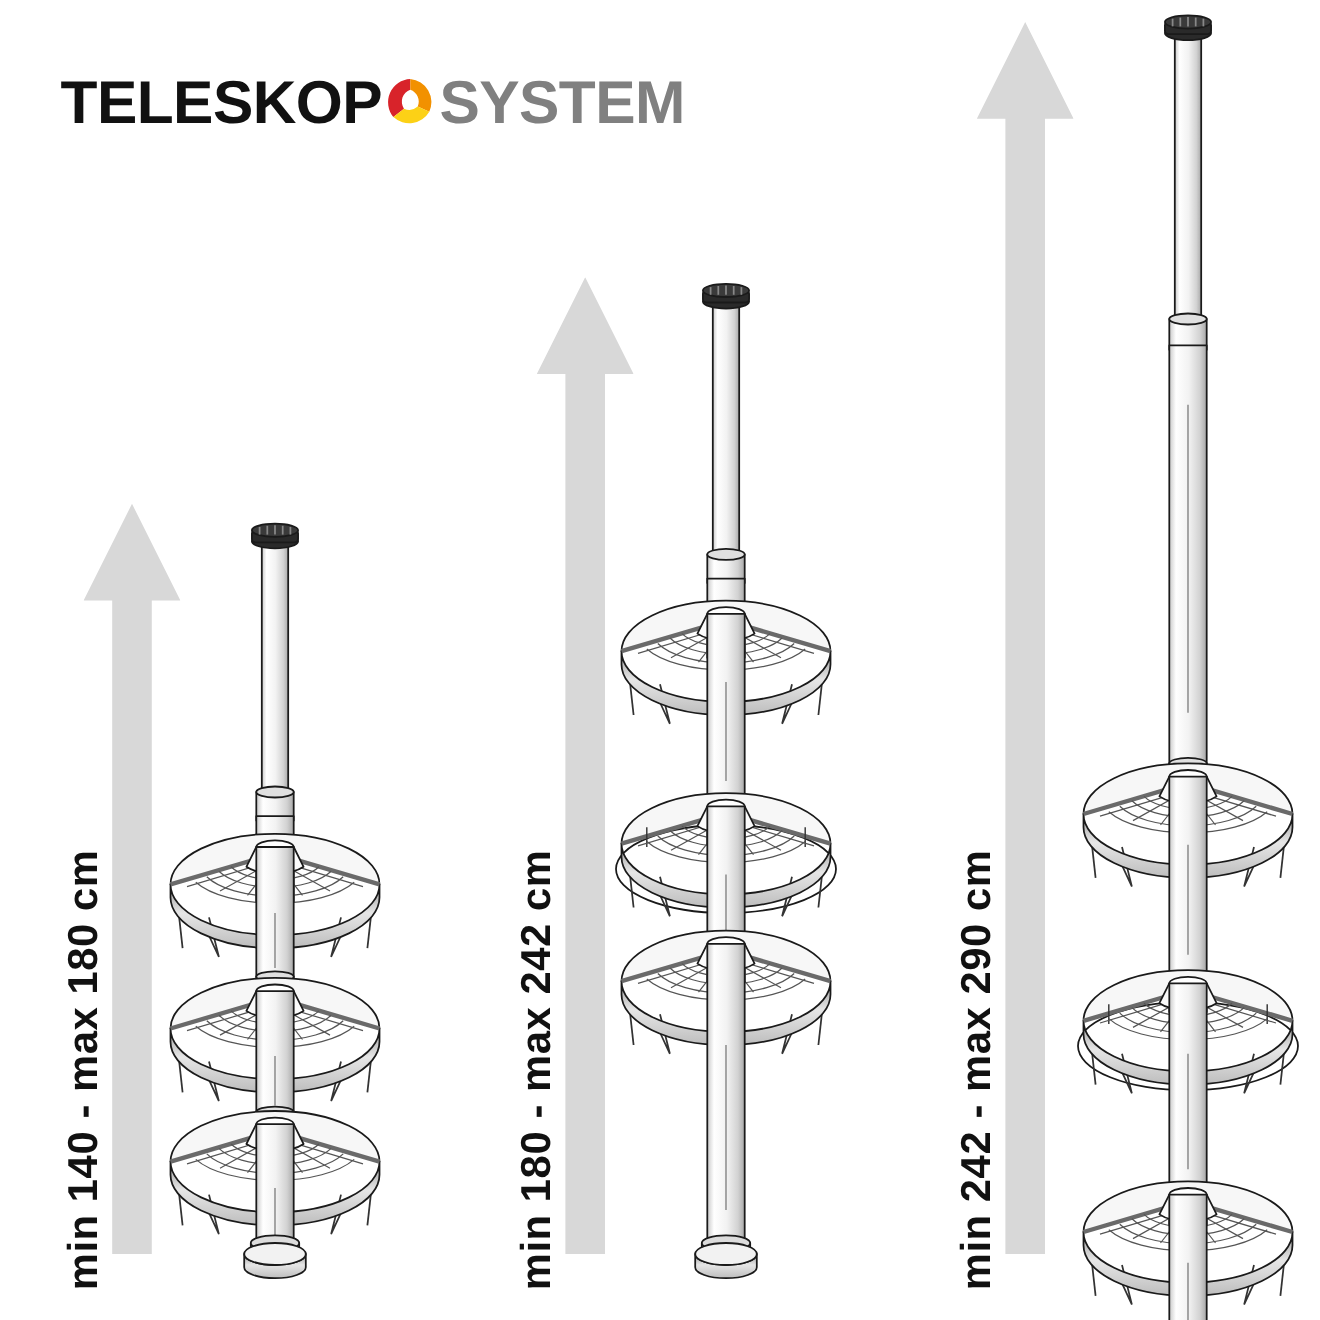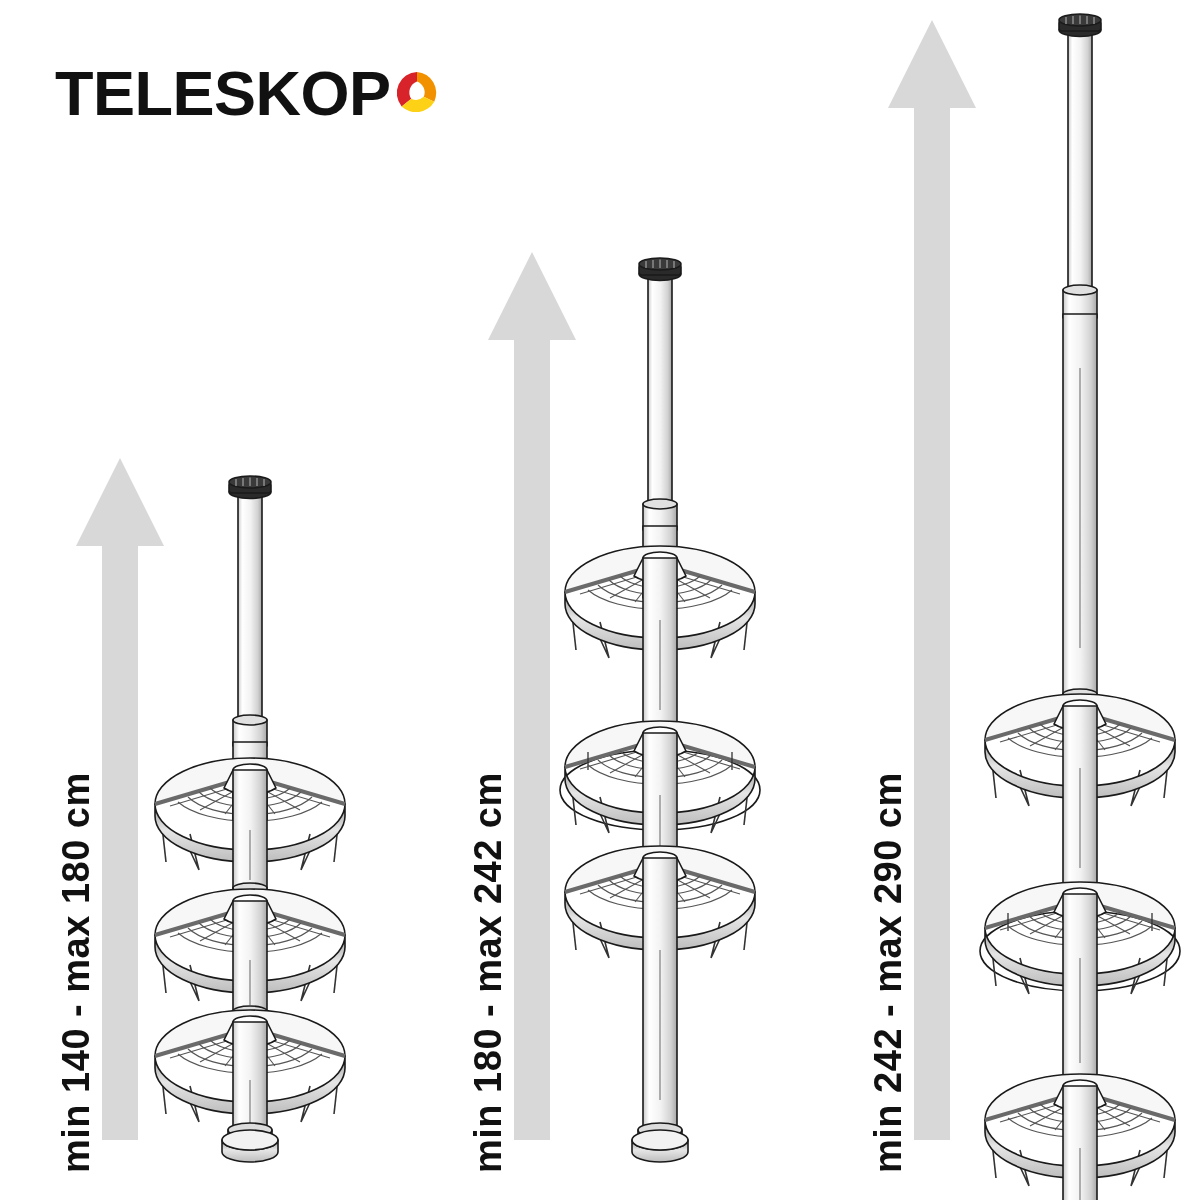--- a/index.html
+++ b/index.html
@@ -21,21 +21,21 @@
   
   #logo {
     position: absolute;
     left: 55px;
     top: 62px;
     height: 62px;
     display: flex;
     align-items: center;
   }
   .logo-word {
-    font-size: 63px;
+    font-size: 55px;
     font-weight: bold;
     letter-spacing: -0.5px;
     line-height: 1;
     white-space: pre;
   }
   #logo-teleskop { color: #111111; }
   #logo-system  { color: #808080; }
   #logo-mark {
     width: 48px;
     height: 48px;
@@ -83,20 +83,21 @@
   <div id="logo">
     <span class="logo-word" id="logo-teleskop">TELESKOP</span>
     <svg id="logo-mark" viewBox="0 0 100 100">
 
       <path d="M50 6 A44 44 0 0 0 18 78 L38 62 A24 24 0 0 1 50 26 Z" fill="#d8232a"></path>
 
       <path d="M50 6 A44 44 0 0 1 86 68 L64 58 A24 24 0 0 0 50 26 Z" fill="#f29100"></path>
 
       <path d="M18 78 A44 44 0 0 0 86 68 L64 58 A24 24 0 0 1 38 62 Z" fill="#fcd116"></path>
     </svg>
+    <span class="logo-word" id="logo-system">SYSTEM</span>
   </div>
 
   <div class="column" style="left:0;top:0;width:400px;height:1200px;">
 
     <svg class="arrow" style="left:76px; top:458px; width:88px; height:682px;" viewBox="0 0 88 682" preserveAspectRatio="none">
       <polygon points="44,0 88,88 62,88 62,682 26,682 26,88 0,88" fill="#d8d8d8"></polygon>
     </svg>
 
     <div class="vlabel" style="left:95px; top:1135px;">min 140 - max 180 cm</div>
 

